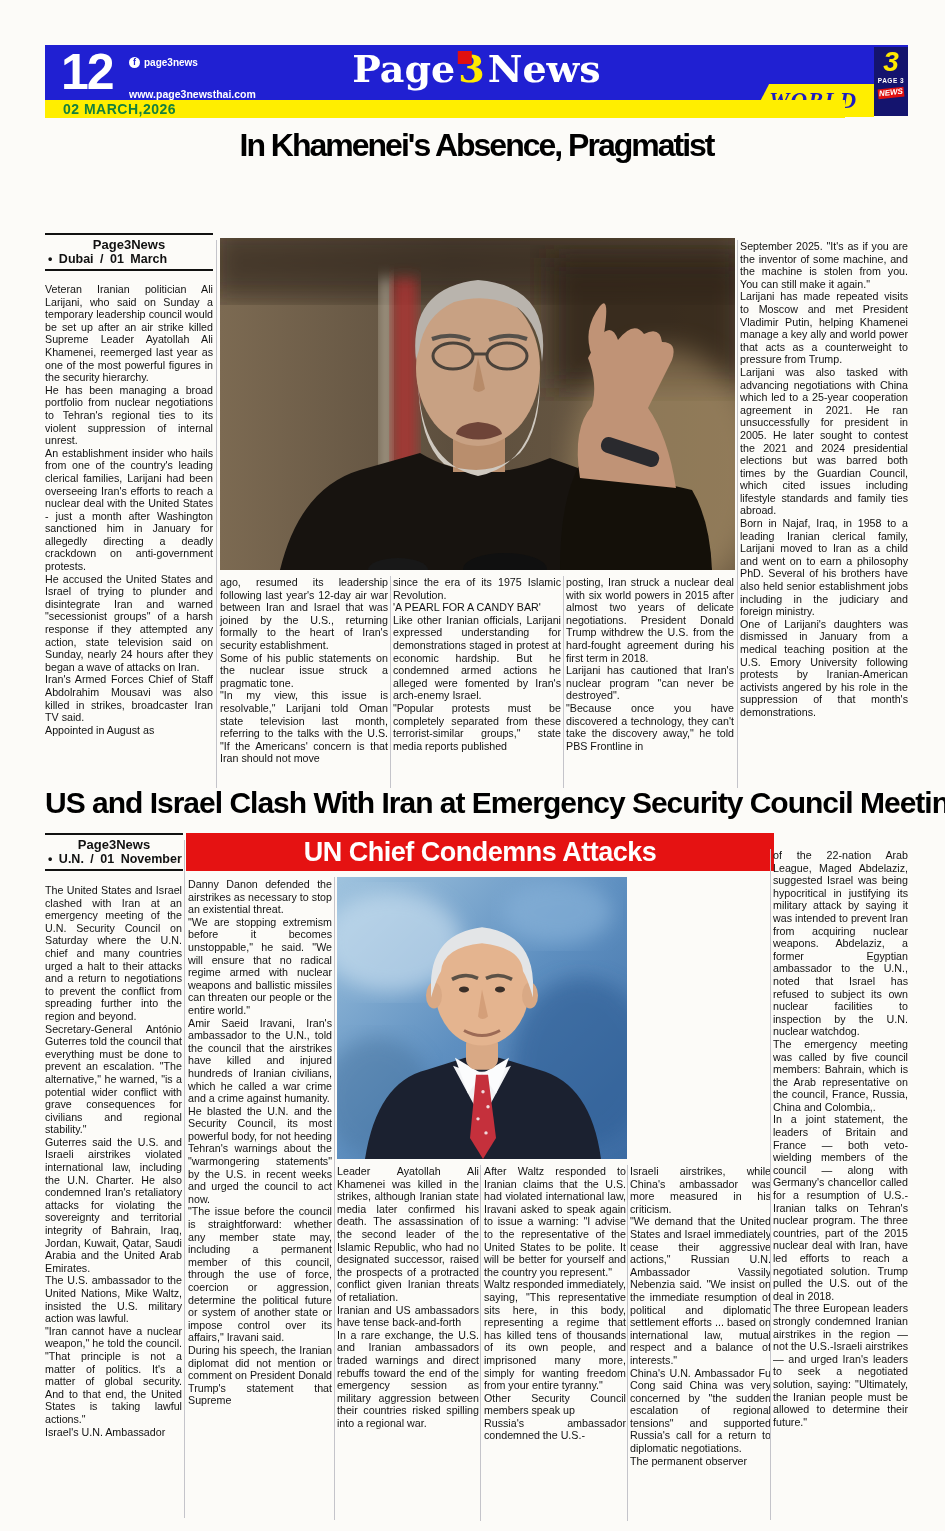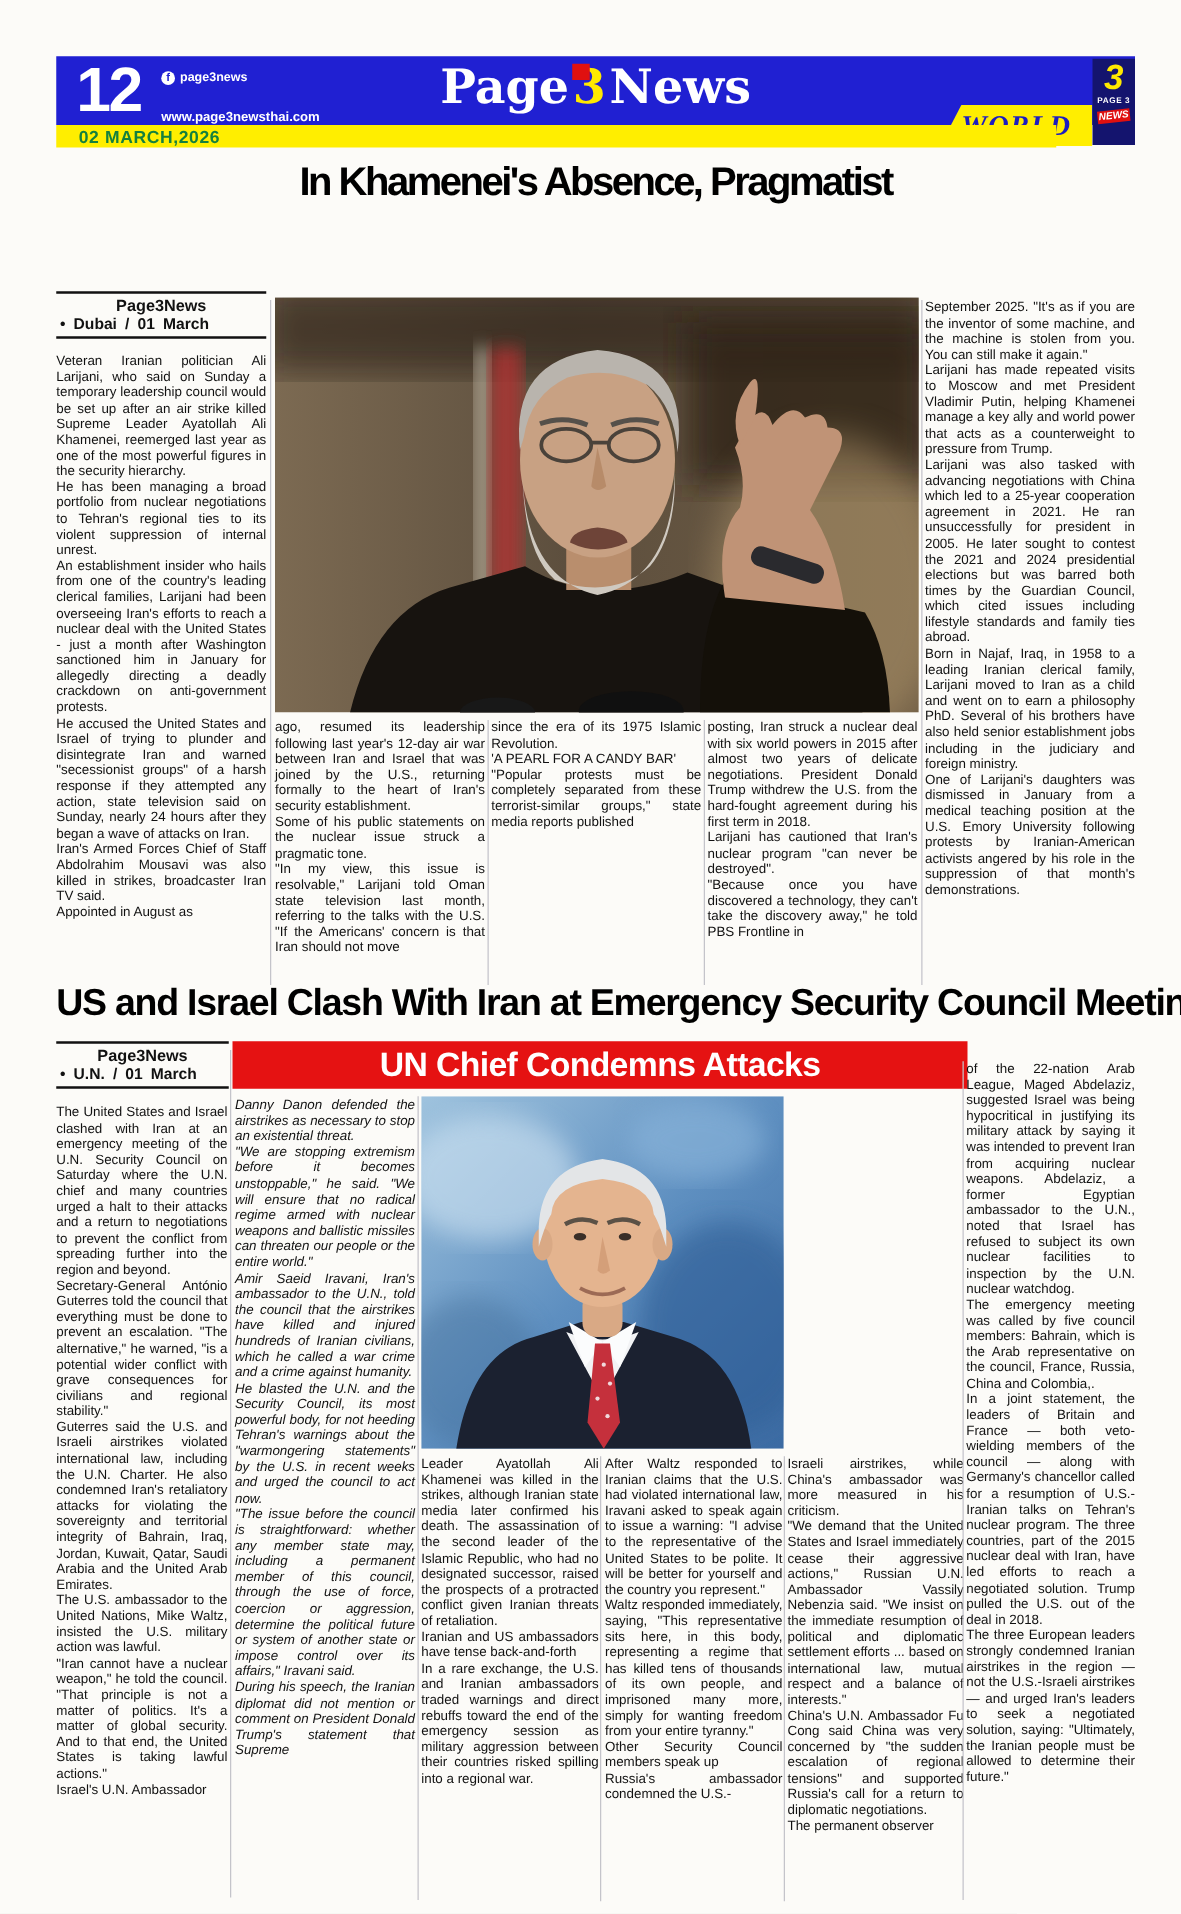--- a/index.html
+++ b/index.html
@@ -42,21 +42,21 @@
   .a2-byline{left:45px;top:833px;width:138px;}
   
   .col{position:absolute;font-size:10.7px;line-height:12.6px;}
   .col p{margin:0;text-align:justify;}
   .a1c1{left:45px;top:283px;width:168px;}
   .a1c2{left:220px;top:576px;width:168px;}
   .a1c3{left:393px;top:576px;width:168px;}
   .a1c4{left:566px;top:576px;width:168px;}
   .a1c5{left:740px;top:240px;width:168px;}
   .a2c1{left:45px;top:884px;width:137px;}
-  .a2c2{left:188px;top:878px;width:144px;font-style:italic;}
+  .a2c2{left:188px;top:878px;width:144px;}
   .a2c3{left:337px;top:1165px;width:142px;}
   .a2c4{left:484px;top:1165px;width:142px;}
   .a2c5{left:630px;top:1165px;width:141px;}
   .a2c6{left:773px;top:849px;width:135px;}
   
   .photo1{position:absolute;left:220px;top:238px;width:515px;height:332px;}
   .photo2{position:absolute;left:337px;top:877px;width:290px;height:282px;}
   .photo1 svg,.photo2 svg{display:block;width:100%;height:100%;}
   
   .red-banner{position:absolute;left:186px;top:833px;width:588px;height:38px;background:#e51212;
@@ -162,40 +162,41 @@
       <p>Appointed in August as</p>
     </div>
   <div class="col a1c2">
       <p>ago, resumed its leadership following last year's 12-day air war between Iran and Israel that was joined by the U.S., returning formally to the heart of Iran's security establishment.</p>
       <p>Some of his public statements on the nuclear issue struck a pragmatic tone.</p>
       <p>"In my view, this issue is resolvable," Larijani told Oman state television last month, referring to the talks with the U.S. "If the Americans' concern is that Iran should not move</p>
     </div>
   <div class="col a1c3">
       <p>since the era of its 1975 Islamic Revolution.</p>
       <p>'A PEARL FOR A CANDY BAR'</p>
+      <p>Like other Iranian officials, Larijani expressed understanding for demonstrations staged in protest at economic hardship. But he condemned armed actions he alleged were fomented by Iran's arch-enemy Israel.</p>
       <p>"Popular protests must be completely separated from these terrorist-similar groups," state media reports published</p>
     </div>
   <div class="col a1c4">
       <p>posting, Iran struck a nuclear deal with six world powers in 2015 after almost two years of delicate negotiations. President Donald Trump withdrew the U.S. from the hard-fought agreement during his first term in 2018.</p>
       <p>Larijani has cautioned that Iran's nuclear program "can never be destroyed".</p>
       <p>"Because once you have discovered a technology, they can't take the discovery away," he told PBS Frontline in</p>
     </div>
   <div class="col a1c5">
       <p>September 2025. "It's as if you are the inventor of some machine, and the machine is stolen from you. You can still make it again."</p>
       <p>Larijani has made repeated visits to Moscow and met President Vladimir Putin, helping Khamenei manage a key ally and world power that acts as a counterweight to pressure from Trump.</p>
       <p>Larijani was also tasked with advancing negotiations with China which led to a 25-year cooperation agreement in 2021. He ran unsuccessfully for president in 2005. He later sought to contest the 2021 and 2024 presidential elections but was barred both times by the Guardian Council, which cited issues including lifestyle standards and family ties abroad.</p>
       <p>Born in Najaf, Iraq, in 1958 to a leading Iranian clerical family, Larijani moved to Iran as a child and went on to earn a philosophy PhD. Several of his brothers have also held senior establishment jobs including in the judiciary and foreign ministry.</p>
       <p>One of Larijani's daughters was dismissed in January from a medical teaching position at the U.S. Emory University following protests by Iranian-American activists angered by his role in the suppression of that month's demonstrations.</p>
     </div>
 
   <div class="headline2">US and Israel Clash With Iran at Emergency Security Council Meeting</div>
 
   <div class="byline a2-byline">
     <div class="byline-brand">Page3News</div>
-    <div class="byline-dateline">• U.N. / 01 March</div>
+    <div class="byline-dateline">• U.N. / 01 November</div>
   </div>
 
   <div class="red-banner">
     <span>UN Chief Condemns Attacks</span>
   </div>
 
   <div class="photo2">
     <svg viewBox="0 0 290 281" preserveAspectRatio="none" aria-hidden="true">
       <defs>
         <linearGradient id="p2bg" x1="0" y1="0" x2="1" y2="1">

